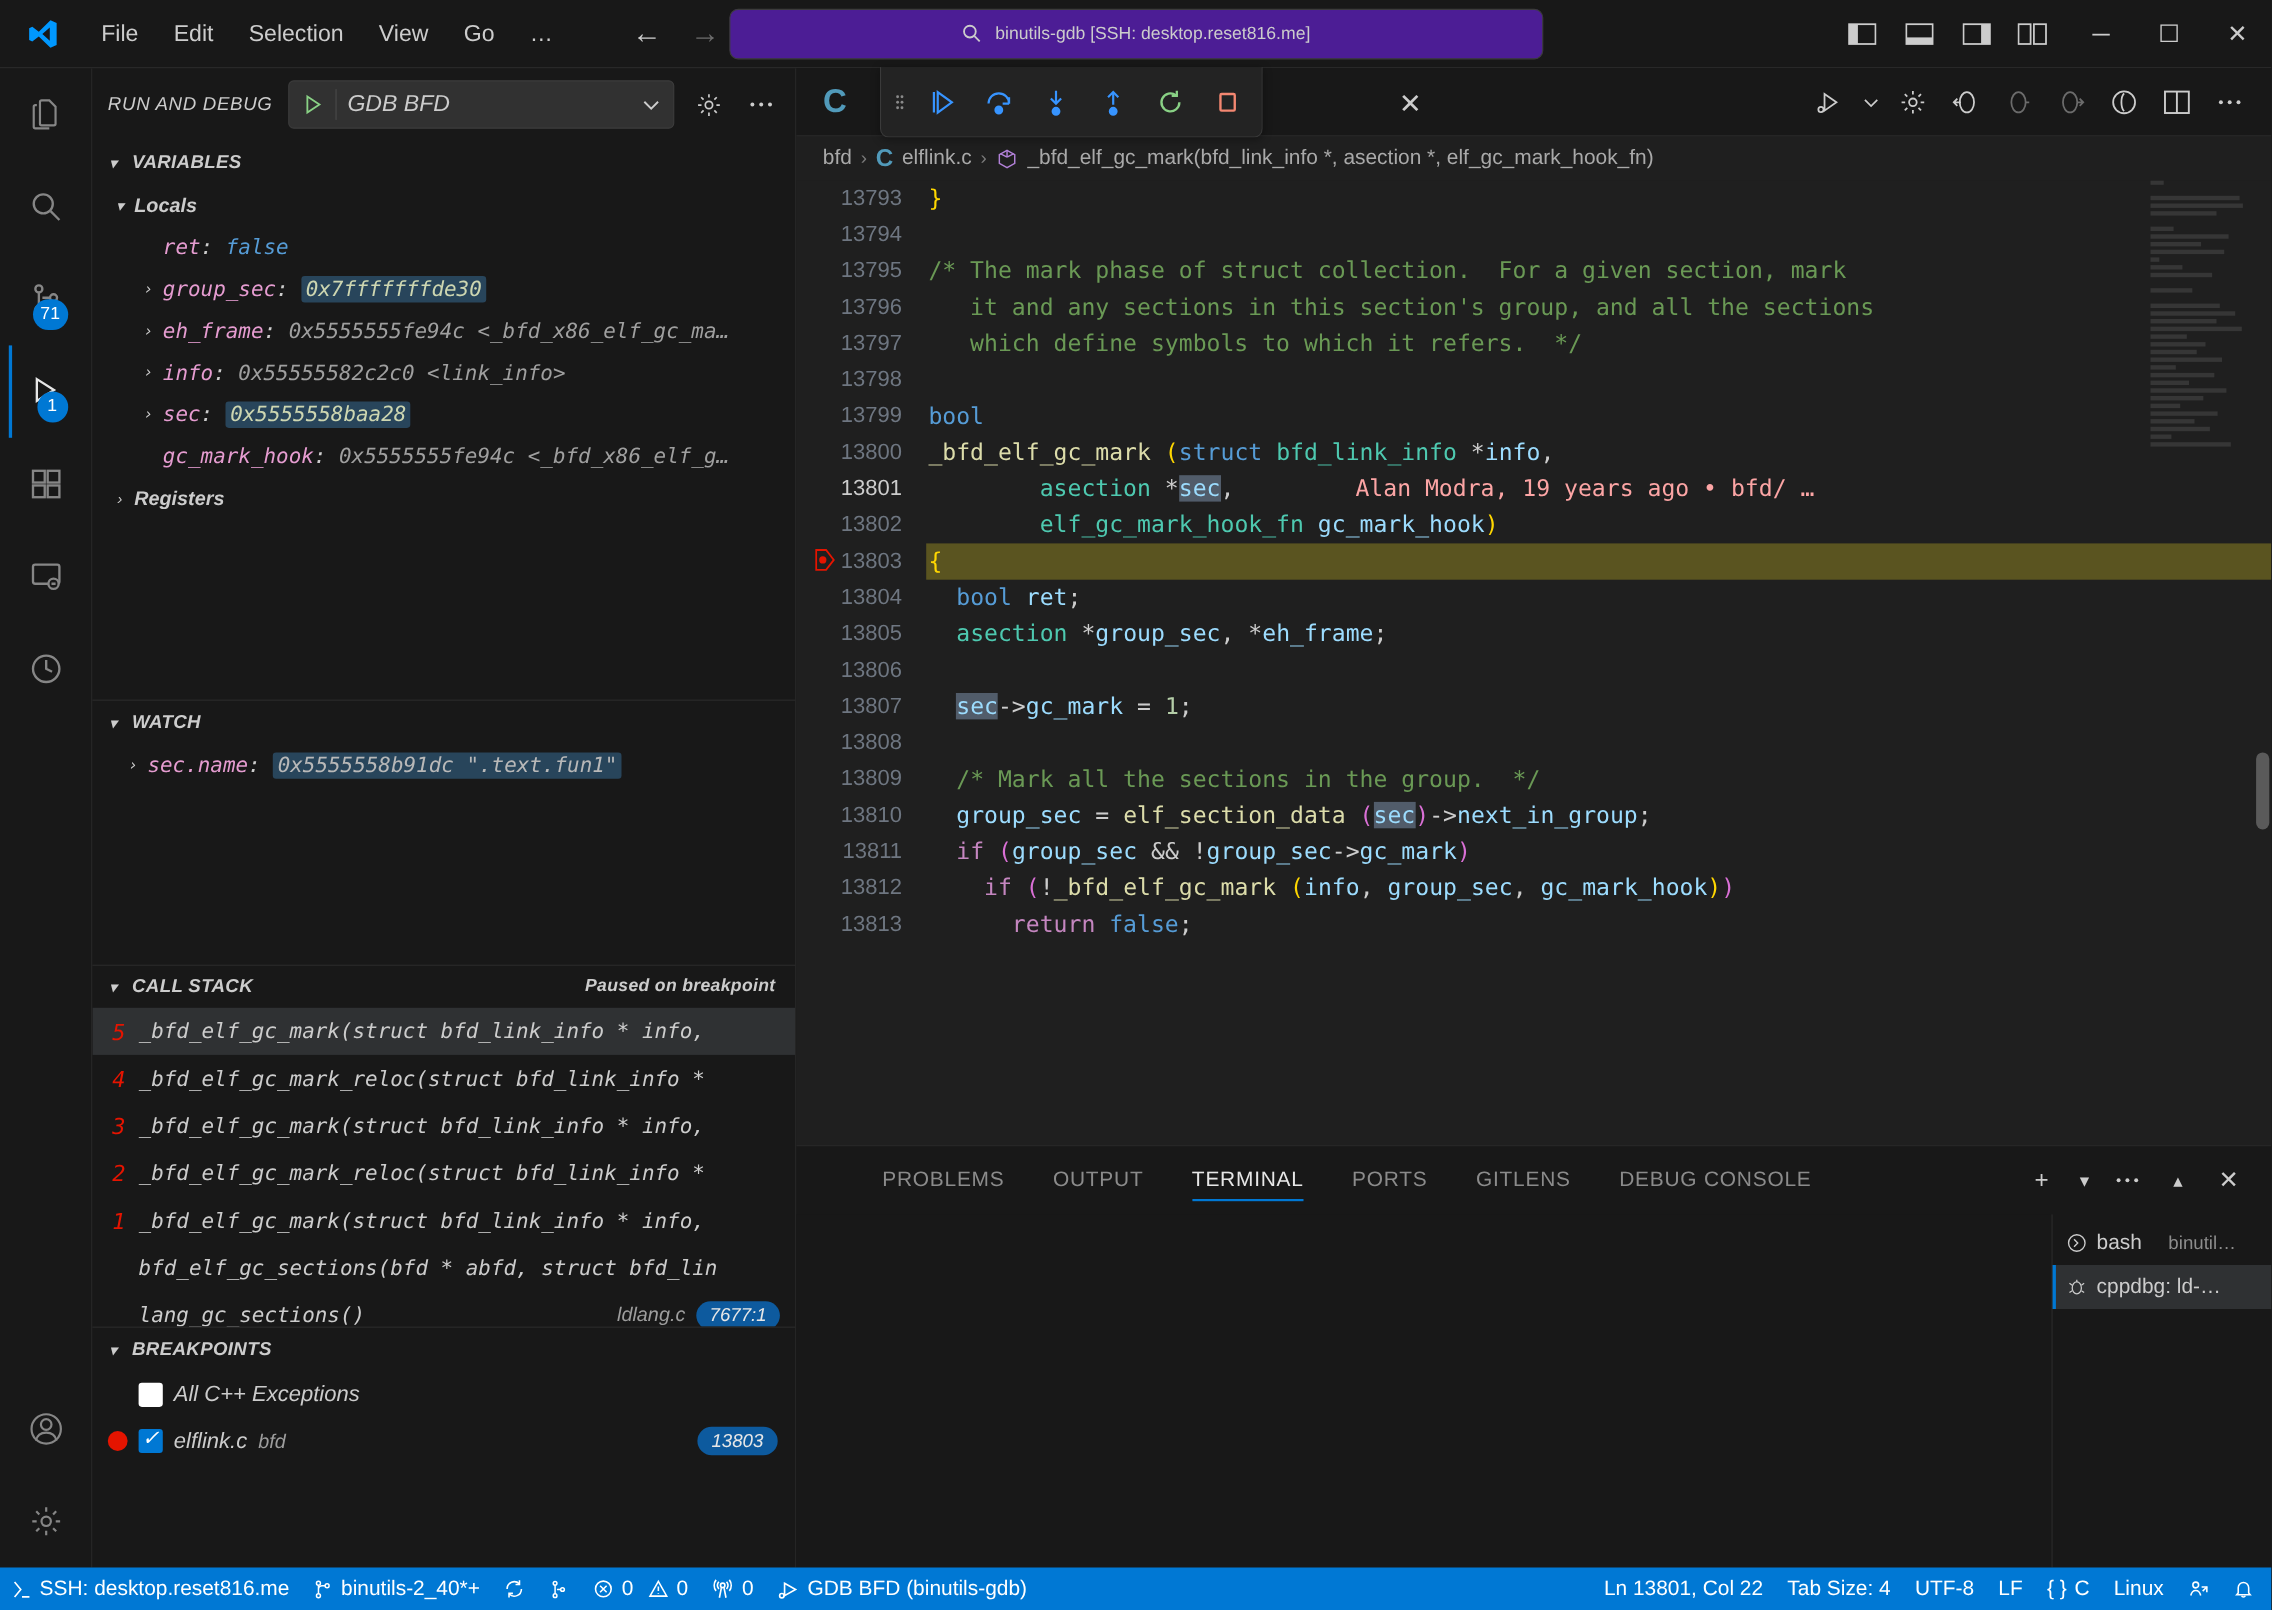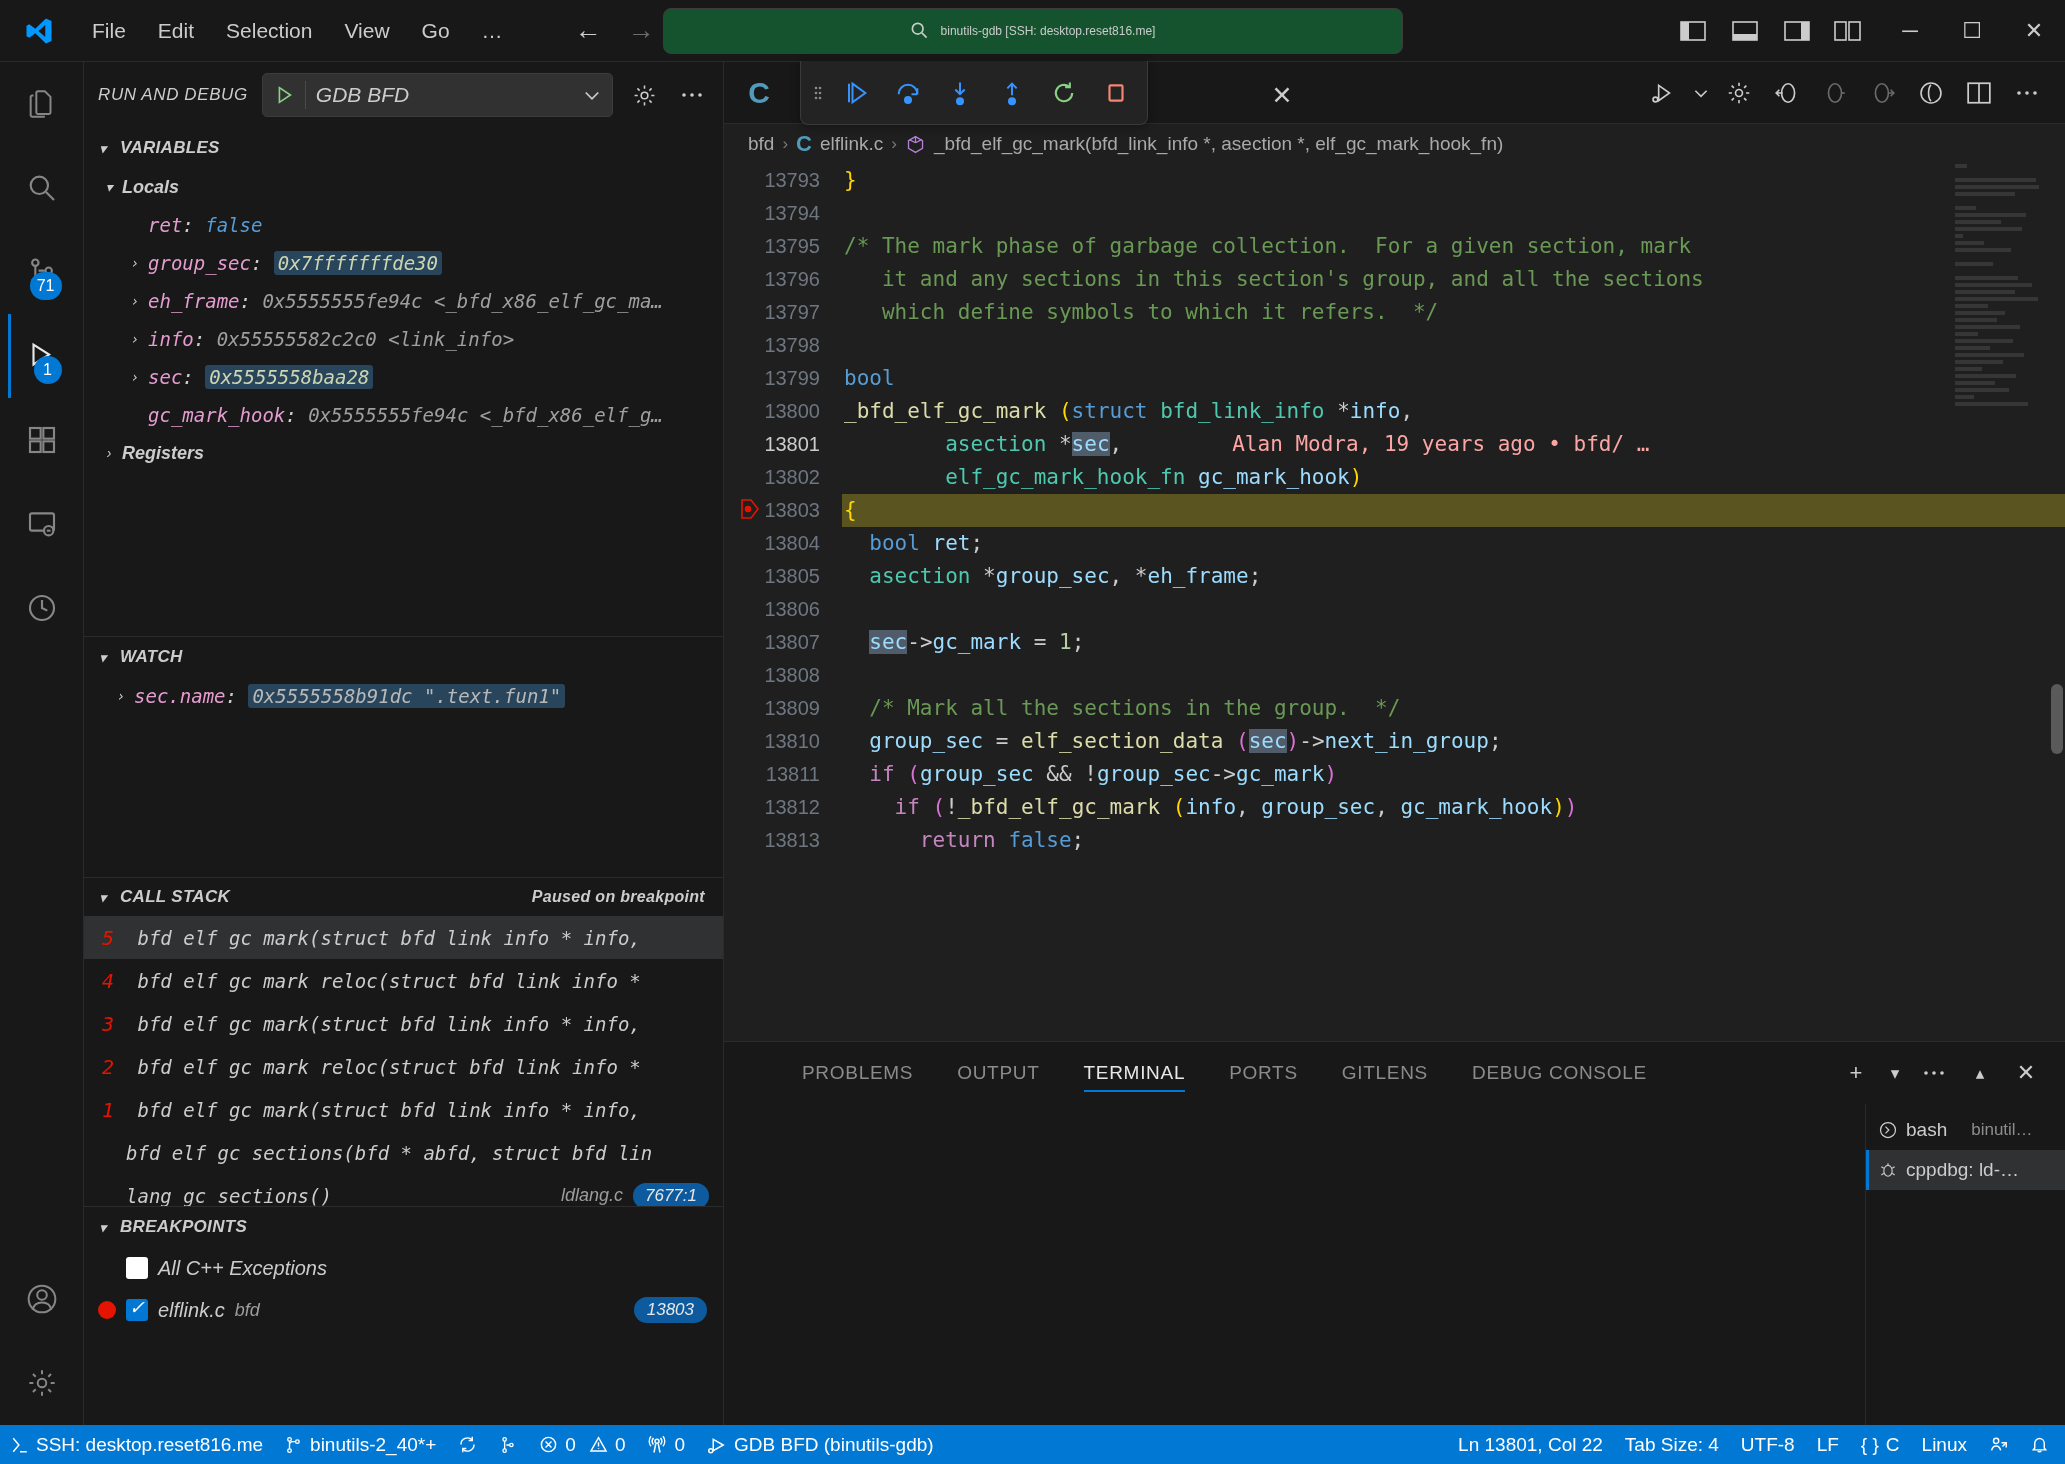--- a/index.html
+++ b/index.html
@@ -18,23 +18,23 @@
   
   #titlebar { height:62px; flex:0 0 62px; background:#181818; display:flex; align-items:center; position:relative; border-bottom:1px solid #2b2b2b;}
   .vs-logo { width:46px; margin-left:16px; display:flex; align-items:center; justify-content:center;}
   .menu { display:flex; align-items:center; gap:0px; margin-left:14px; }
   .menu-item { padding:5px 16px; font-size:21px; color:#cccccc; border-radius:4px; white-space:nowrap;}
   .navbtns { display:flex; align-items:center; gap:26px; margin-left:56px; }
   .navbtn { font-size:27px; line-height:1; }
   .navbtn.fwd { color:#6d6d6d; }
   #searchbar {
     position:absolute; left:50%; transform:translateX(-50%);
-    width:740px; height:46px; background:#14532d; border:1px solid #3c3c3c;
+    width:740px; height:46px; background:#4c1d95; border:1px solid #3c3c3c;
     border-radius:8px; display:flex; align-items:center; justify-content:center; gap:12px;
-    font-size:12px; color:#cccccc;
+    font-size:16px; color:#cccccc;
   }
   .tb-right { margin-left:auto; display:flex; align-items:center; gap:0px; padding-right:4px;}
   .tb-icon { width:52px; height:46px; display:flex; align-items:center; justify-content:center; }
   .wctl { width:62px; height:62px; display:flex; align-items:center; justify-content:center; font-size:22px; color:#cccccc;}
 
   
   #bodyrow { flex:1 1 auto; display:flex; min-height:0; }
 
   
   #activitybar { width:84px; flex:0 0 84px; background:#181818; display:flex; flex-direction:column; align-items:center; border-right:1px solid #2b2b2b;}
@@ -611,21 +611,21 @@
               <path d="M12 3v7M12 10l7-3.5M12 10L5 6.5"></path>
             </svg>
         </span>
         <span>_bfd_elf_gc_mark(bfd_link_info *, asection *, elf_gc_mark_hook_fn)</span>
       </div>
 
       <div id="codearea">
         <div id="codelines">
             <div class="codeline"><div class="gutter">13793</div><div class="codetext mono"><span class="t-par">}</span></div></div>
             <div class="codeline"><div class="gutter">13794</div><div class="codetext mono">&nbsp;</div></div>
-            <div class="codeline"><div class="gutter">13795</div><div class="codetext mono"><span class="t-cmt">/* The mark phase of garbage collection.  For a given section, mark</span></div></div>
+            <div class="codeline"><div class="gutter">13795</div><div class="codetext mono"><span class="t-cmt">/* The mark phase of struct collection.  For a given section, mark</span></div></div>
             <div class="codeline"><div class="gutter">13796</div><div class="codetext mono"><span class="t-cmt">   it and any sections in this section's group, and all the sections</span></div></div>
             <div class="codeline"><div class="gutter">13797</div><div class="codetext mono"><span class="t-cmt">   which define symbols to which it refers.  */</span></div></div>
             <div class="codeline"><div class="gutter">13798</div><div class="codetext mono">&nbsp;</div></div>
             <div class="codeline"><div class="gutter">13799</div><div class="codetext mono"><span class="t-kw">bool</span></div></div>
             <div class="codeline"><div class="gutter">13800</div><div class="codetext mono"><span class="t-fn">_bfd_elf_gc_mark</span> <span class="t-par">(</span><span class="t-kw">struct</span> <span class="t-type">bfd_link_info</span> *<span class="t-var">info</span>,</div></div>
             <div class="codeline"><div class="gutter cur">13801</div><div class="codetext mono">        <span class="t-type">asection</span> *<span class="t-var occ">sec</span>,<span class="blame" style="margin-left: 110px;">Alan Modra, 19 years ago • bfd/ …</span></div></div>
             <div class="codeline"><div class="gutter">13802</div><div class="codetext mono">        <span class="t-type">elf_gc_mark_hook_fn</span> <span class="t-var">gc_mark_hook</span><span class="t-par">)</span></div></div>
             <div class="codeline"><div class="gutter">13803<span class="bpglyph"><svg width="20" height="22" viewBox="0 0 20 22">
                     <path d="M2 2 L11 2 L18 11 L11 20 L2 20 Z" fill="none" stroke="#e51400" stroke-width="1.6"></path>
                     <circle cx="8" cy="11" r="3.3" fill="#e51400"></circle>

